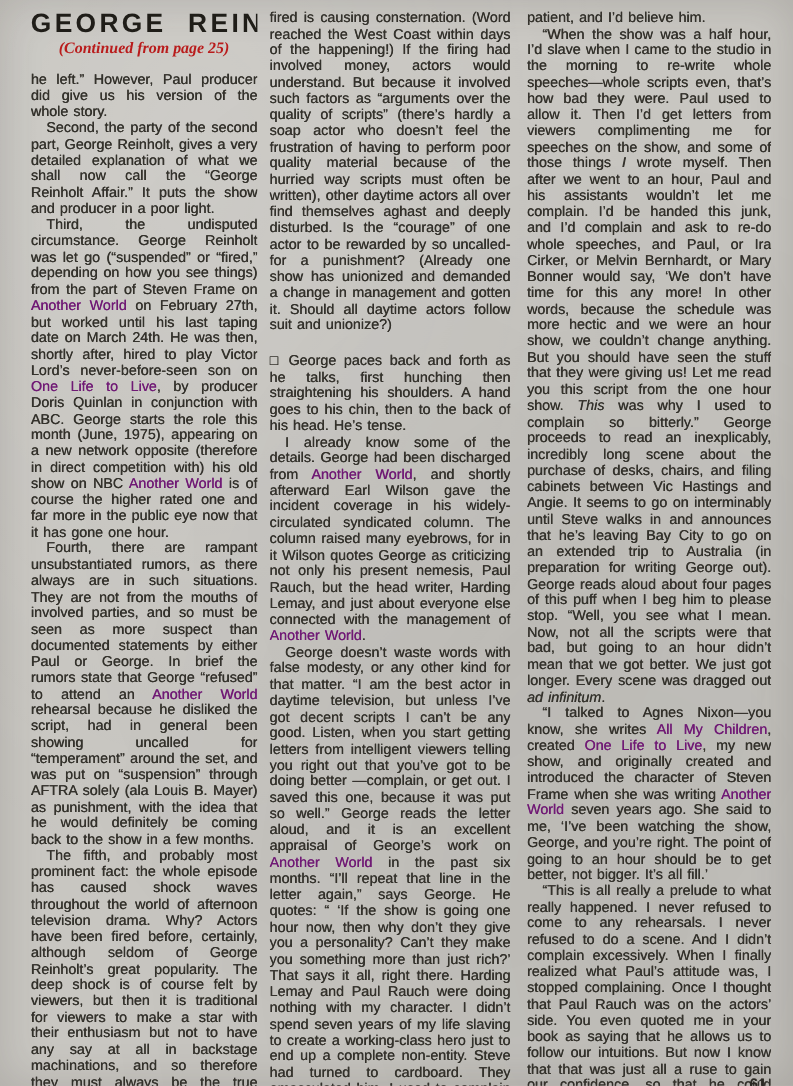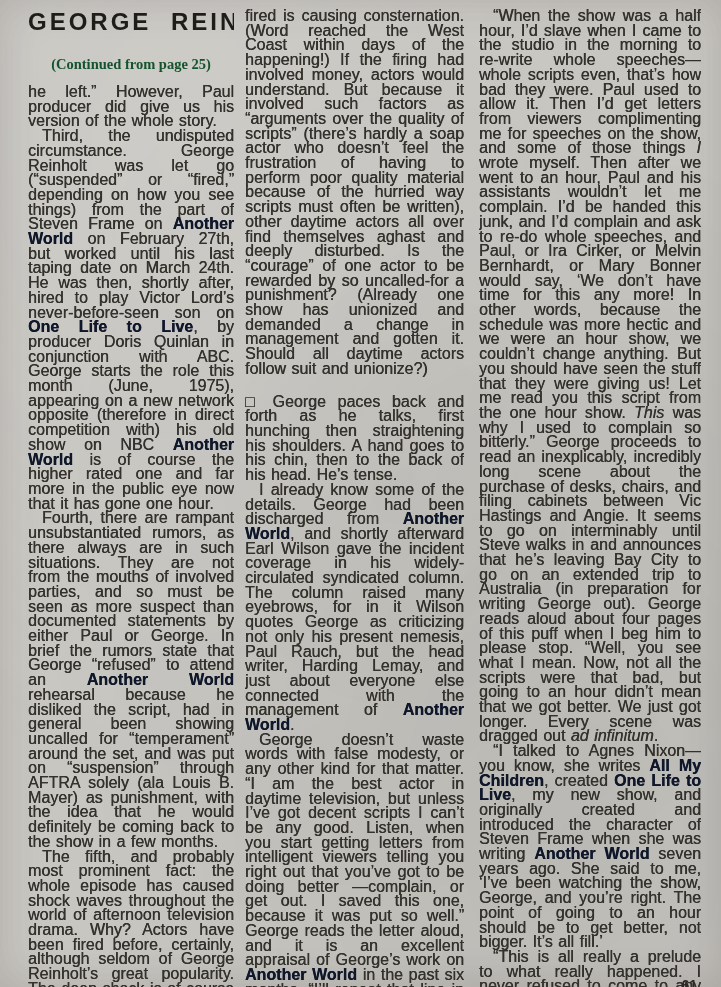--- a/index.html
+++ b/index.html
@@ -39,37 +39,38 @@
     font-size: 24px;
     font-weight: 700;
     letter-spacing: 3px;
     word-spacing: 10px;
     text-align: center;
     color: #1f1d18;
     white-space: nowrap;
   }
   .subtitle {
     font-family: "Liberation Serif", serif;
+    font-style: italic;
     font-weight: 700;
     font-size: 14.5px;
     text-align: center;
-    margin-top: 20px;
-    color: #14532d;
+    margin-top: 0;
+    color: #b91c1c;
   }
   .coltext p {
     margin: 0;
-    font-size: 16px;
+    font-size: 13px;
     line-height: 14.7px;
     text-align: justify;
     text-shadow: 0.3px 0 0 currentColor; 
     word-spacing: 1px;
   }
   .coltext p.indent { text-indent: 14px; }
   .coltext p.space-before { margin-top: 18px; }
-  .coltext b { font-weight: 700; color: #0f172a; }
+  .coltext b { font-weight: 400; color: #701a75; }
   .pagenum {
     position: absolute;
     right: 24px;
     bottom: -6px; 
     font-size: 14px;
     font-weight: 700;
     color: #2b2923;
   }
 </style>
 </head>
@@ -77,37 +78,39 @@
 
 <div class="page">
 
   <div class="col col1">
     <div class="header">
       <h1 class="title">GEORGE REINHOLT</h1>
       <div class="subtitle">(Continued from page 25)</div>
     </div>
     <div class="coltext">
         <p>he left.” However, Paul producer did give us his version of the whole story.</p>
+        <p class="indent">Second, the party of the second part, George Reinholt, gives a very detailed explanation of what we shall now call the “George Reinholt Affair.” It puts the show and producer in a poor light.</p>
         <p class="indent">Third, the undisputed circumstance. George Reinholt was let go (“suspended” or “fired,” depending on how you see things) from the part of Steven Frame on <b>Another World</b> on February 27th, but worked until his last taping date on March 24th. He was then, shortly after, hired to play Victor Lord’s never-before-seen son on <b>One Life to Live</b>, by producer Doris Quinlan in conjunction with ABC. George starts the role this month (June, 1975), appearing on a new network opposite (therefore in direct competition with) his old show on NBC <b>Another World</b> is of course the higher rated one and far more in the public eye now that it has gone one hour.</p>
         <p class="indent">Fourth, there are rampant unsubstantiated rumors, as there always are in such situations. They are not from the mouths of involved parties, and so must be seen as more suspect than documented statements by either Paul or George. In brief the rumors state that George “refused” to attend an <b>Another World</b> rehearsal because he disliked the script, had in general been showing uncalled for “temperament” around the set, and was put on “suspension” through AFTRA solely (ala Louis B. Mayer) as punishment, with the idea that he would definitely be coming back to the show in a few months.</p>
         <p class="indent">The fifth, and probably most prominent fact: the whole episode has caused shock waves throughout the world of afternoon television drama. Why? Actors have been fired before, certainly, although seldom of George Reinholt’s great popularity. The deep shock is of course felt by viewers, but then it is traditional for viewers to make a star with their enthusiasm but not to have any say at all in backstage machinations, and so therefore they must always be the true victims of sudden firings and cast changes. The shock is also felt, perhaps even more so than by viewers, by George’s fellow actors throughout the galaxy of afternoon television serials. Even in Hollywood, the idea of George’s being</p>
       </div>
   </div>
 
   <div class="col col2">
     <div class="coltext">
         <p>fired is causing consternation. (Word reached the West Coast within days of the happening!) If the firing had involved money, actors would understand. But because it involved such factors as “arguments over the quality of scripts” (there’s hardly a soap actor who doesn’t feel the frustration of having to perform poor quality material because of the hurried way scripts must often be written), other daytime actors all over find themselves aghast and deeply disturbed. Is the “courage” of one actor to be rewarded by so uncalled-for a punishment? (Already one show has unionized and demanded a change in management and gotten it. Should all daytime actors follow suit and unionize?)</p>
         <p class="space-before">□ George paces back and forth as he talks, first hunching then straightening his shoulders. A hand goes to his chin, then to the back of his head. He’s tense.</p>
         <p class="indent">I already know some of the details. George had been discharged from <b>Another World</b>, and shortly afterward Earl Wilson gave the incident coverage in his widely-circulated syndicated column. The column raised many eyebrows, for in it Wilson quotes George as criticizing not only his present nemesis, Paul Rauch, but the head writer, Harding Lemay, and just about everyone else connected with the management of <b>Another World</b>.</p>
         <p class="indent">George doesn’t waste words with false modesty, or any other kind for that matter. “I am the best actor in daytime television, but unless I’ve got decent scripts I can’t be any good. Listen, when you start getting letters from intelligent viewers telling you right out that you’ve got to be doing better —complain, or get out. I saved this one, because it was put so well.” George reads the letter aloud, and it is an excellent appraisal of George’s work on <b>Another World</b> in the past six months. “I’ll repeat that line in the letter again,” says George. He quotes: “ ‘If the show is going one hour now, then why don’t they give you a personality? Can’t they make you something more than just rich?’ That says it all, right there. Harding Lemay and Paul Rauch were doing nothing with my character. I didn’t spend seven years of my life slaving to create a working-class hero just to end up a complete non-entity. Steve had turned to cardboard. They emasculated him. I used to complain to Paul about it and he used to tell me just to be</p>
       </div>
   </div>
 
   <div class="col col3">
     <div class="coltext">
+        <p>patient, and I’d believe him.</p>
         <p class="indent">“When the show was a half hour, I’d slave when I came to the studio in the morning to re-write whole speeches—whole scripts even, that’s how bad they were. Paul used to allow it. Then I’d get letters from viewers complimenting me for speeches on the show, and some of those things <i>I</i> wrote myself. Then after we went to an hour, Paul and his assistants wouldn’t let me complain. I’d be handed this junk, and I’d complain and ask to re-do whole speeches, and Paul, or Ira Cirker, or Melvin Bernhardt, or Mary Bonner would say, ‘We don’t have time for this any more! In other words, because the schedule was more hectic and we were an hour show, we couldn’t change anything. But you should have seen the stuff that they were giving us! Let me read you this script from the one hour show. <i>This</i> was why I used to complain so bitterly.” George proceeds to read an inexplicably, incredibly long scene about the purchase of desks, chairs, and filing cabinets between Vic Hastings and Angie. It seems to go on interminably until Steve walks in and announces that he’s leaving Bay City to go on an extended trip to Australia (in preparation for writing George out). George reads aloud about four pages of this puff when I beg him to please stop. “Well, you see what I mean. Now, not all the scripts were that bad, but going to an hour didn’t mean that we got better. We just got longer. Every scene was dragged out <i>ad infinitum</i>.</p>
         <p class="indent">“I talked to Agnes Nixon—you know, she writes <b>All My Children</b>, created <b>One Life to Live</b>, my new show, and originally created and introduced the character of Steven Frame when she was writing <b>Another World</b> seven years ago. She said to me, ‘I’ve been watching the show, George, and you’re right. The point of going to an hour should be to get better, not bigger. It’s all fill.’</p>
         <p class="indent">“This is all really a prelude to what really happened. I never refused to come to any rehearsals. I never refused to do a scene. And I didn’t complain excessively. When I finally realized what Paul’s attitude was, I stopped complaining. Once I thought that Paul Rauch was on the actors’ side. You even quoted me in your book as saying that he allows us to follow our intuitions. But now I know that that was just all a ruse to gain our confidence, so that he could succeed in dividing and ultimately manipulating</p>
       </div>
   </div>
 
   <div class="pagenum">61</div>
 
 </div>
 

